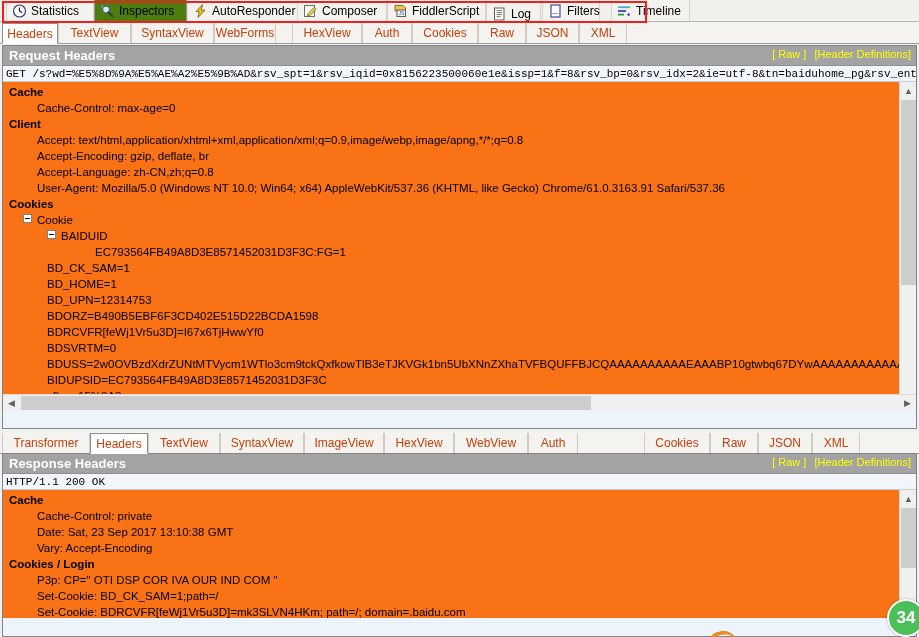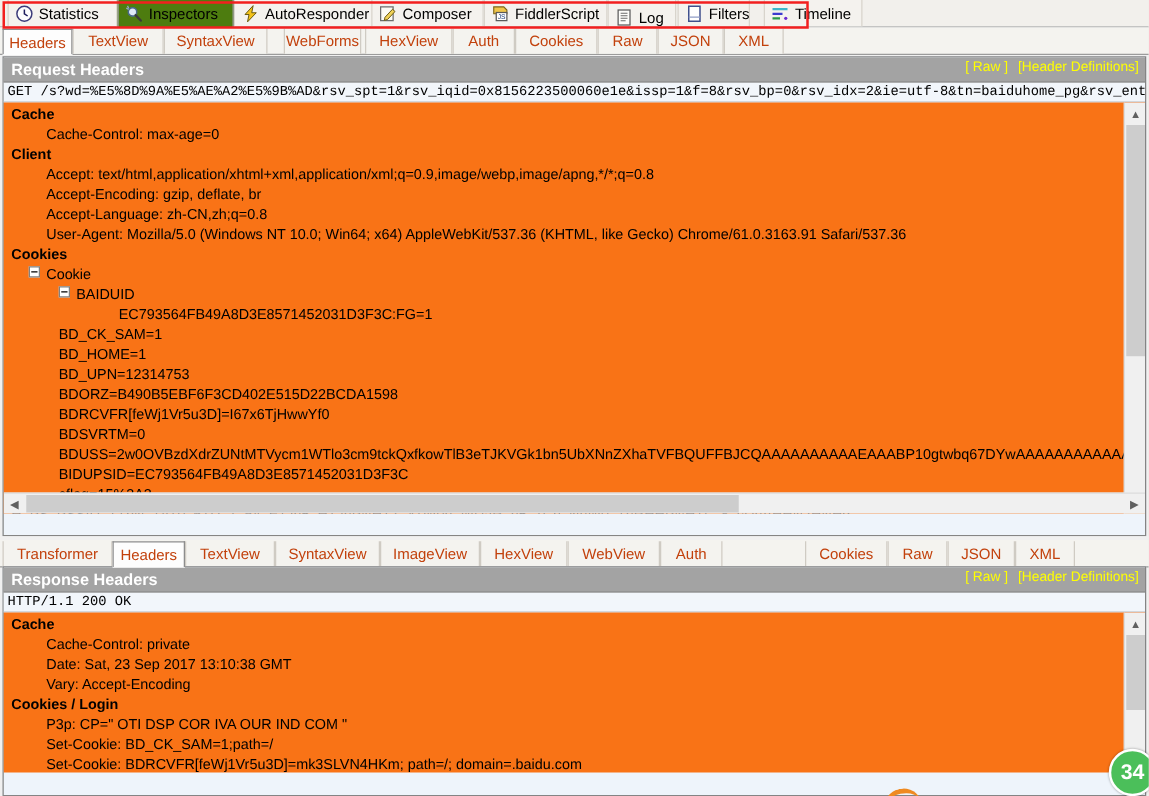--- a/index.html
+++ b/index.html
@@ -310,21 +310,21 @@
   <div id="req-tabstrip">
       <div class="subtab selected" style="left: 2px; width: 56px;">
         <span>Headers</span>
       </div>
       <div class="subtab" style="left: 58px; width: 73px;">
         <span>TextView</span>
       </div>
       <div class="subtab" style="left: 131px; width: 83px;">
         <span>SyntaxView</span>
       </div>
-      <div class="subtab" style="left: 227px; width: 62px;">
+      <div class="subtab" style="left: 214px; width: 62px;">
         <span>WebForms</span>
       </div>
       <div class="subtab" style="left: 292px; width: 70px;">
         <span>HexView</span>
       </div>
       <div class="subtab" style="left: 362px; width: 50px;">
         <span>Auth</span>
       </div>
       <div class="subtab" style="left: 412px; width: 66px;">
         <span>Cookies</span>

